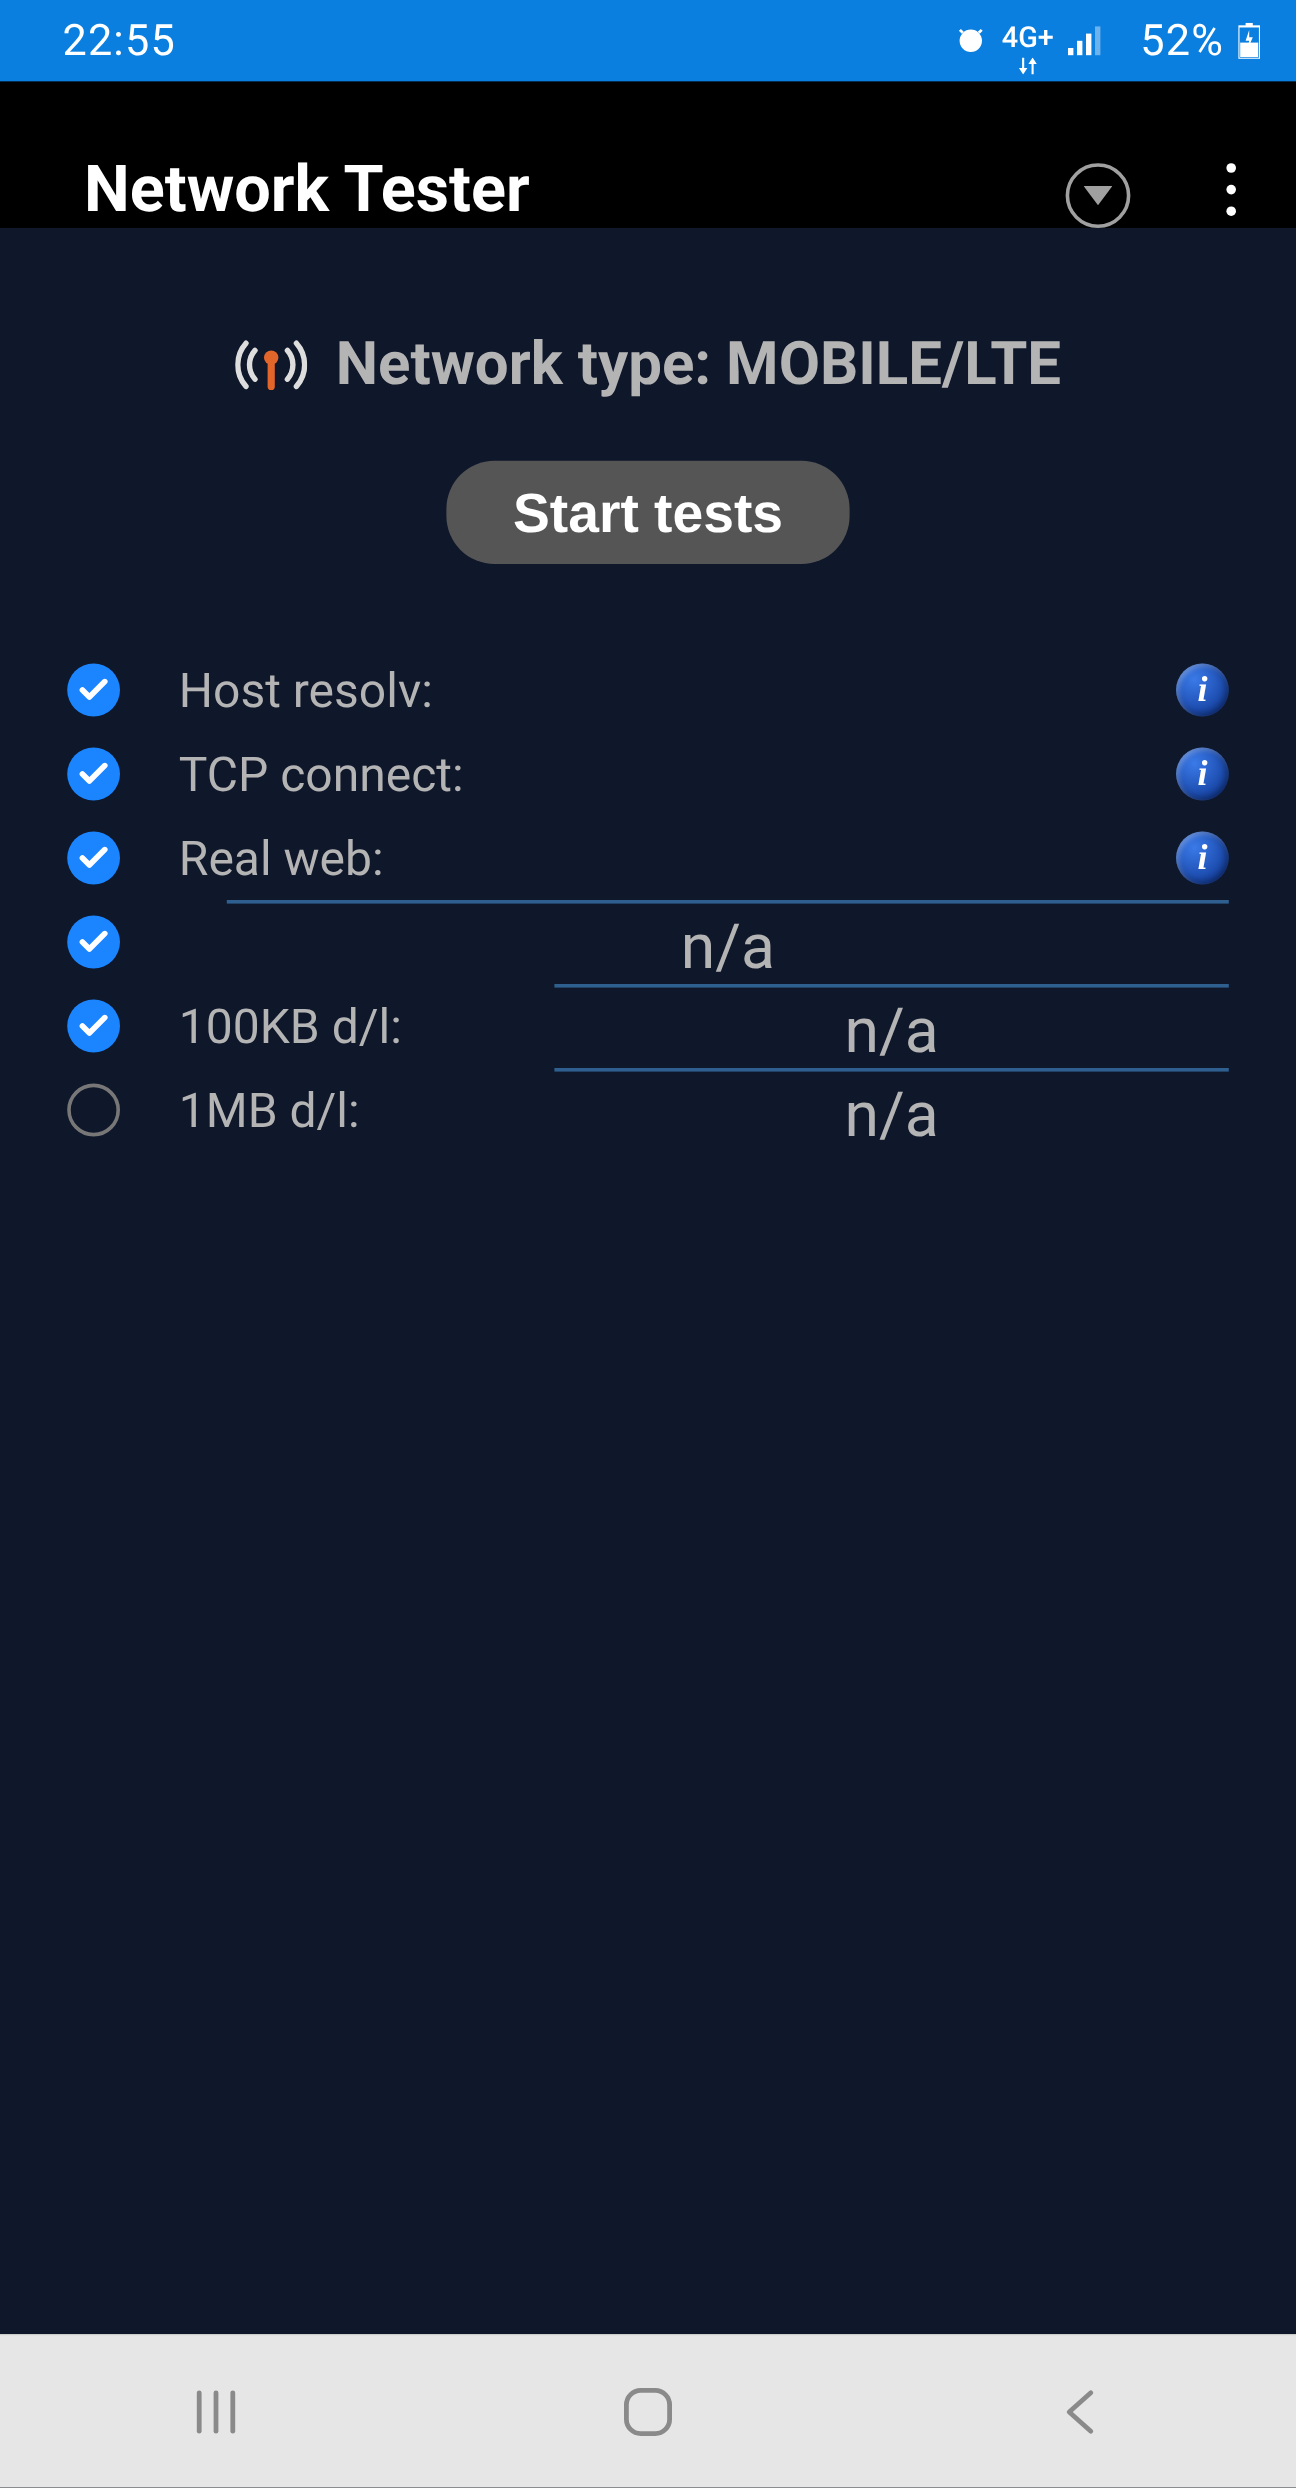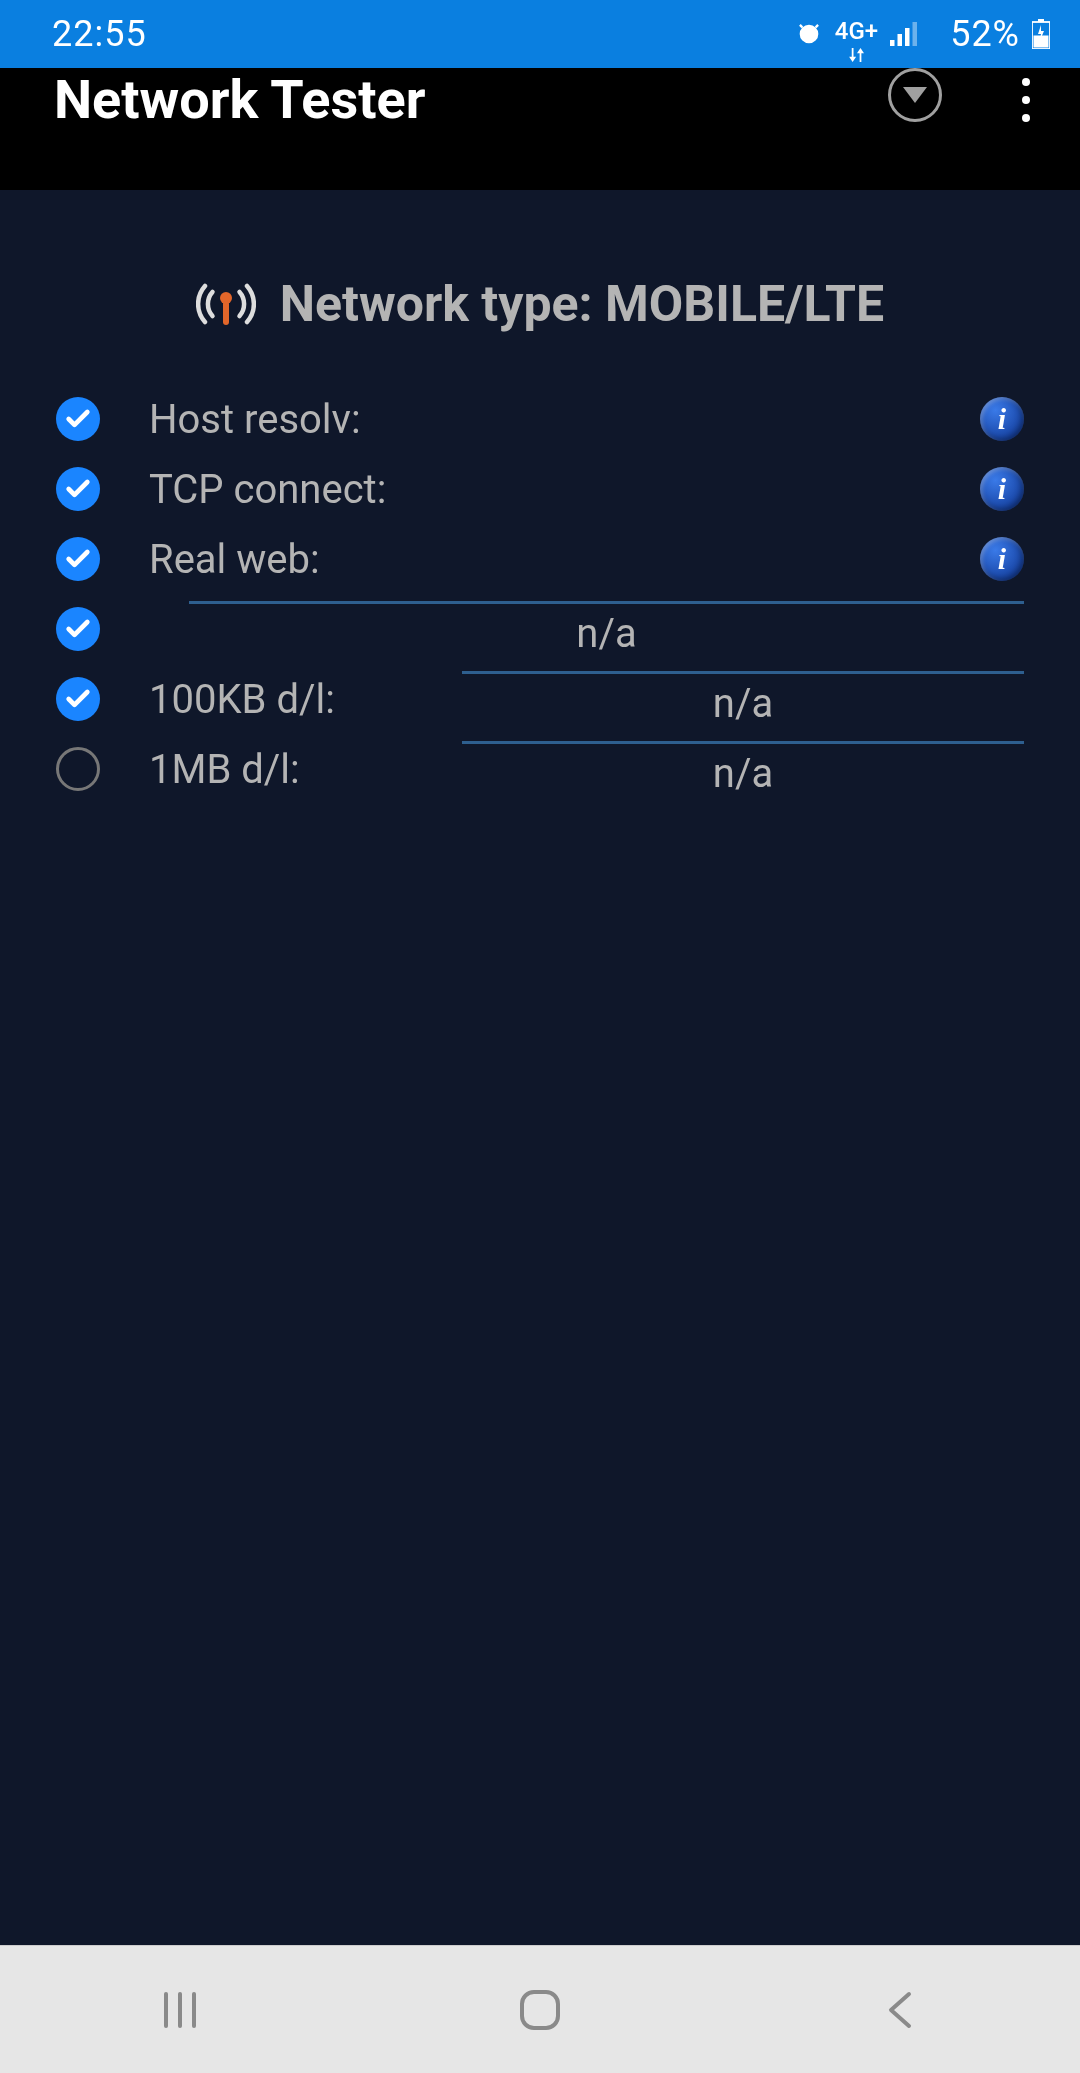--- a/index.html
+++ b/index.html
@@ -20,22 +20,22 @@
   .status-right { display: flex; align-items: center; gap: 12px; }
   .status-right .pct { font-size: 36px; letter-spacing: 1px; margin-left: 18px; }
   .status-small { font-size: 24px; line-height: 18px; font-weight: 500; text-align: center; }
   .status-icon { display: inline-flex; }
 
   
   .app-bar {
     height: 122px;
     background: #000;
     display: flex;
-    align-items: flex-start;
-    padding: 0 30px 0 54px;
+    align-items: flex-end;
+    padding: 0 30px 0 70px;
   }
   .app-title { color: #fff; font-size: 54px; font-weight: 700; flex: 1; }
   .dropdown-btn {
     width: 54px; height: 54px; border: 3px solid #a0a0a0; border-radius: 50%;
     display: flex; align-items: center; justify-content: center; margin-right: 70px;
   }
   .dropdown-btn svg { display: block; }
   .overflow { display: flex; flex-direction: column; gap: 10px; padding: 10px; margin-right: 10px;}
   .overflow .dot { width: 8px; height: 8px; background: #fff; border-radius: 50%; }
 
@@ -59,21 +59,21 @@
   .test-label { color: #b4b4b4; font-size: 40px; flex: 0 0 240px; white-space: nowrap;}
   .test-result-area { flex: 1; display:flex; align-items:center; justify-content:flex-end; }
   .info-badge {
     width: 44px; height: 44px; border-radius: 50%;
     background: radial-gradient(circle at 35% 30%, #3a7ae8, #0a2f8a);
     display:flex; align-items:center; justify-content:center;
     box-shadow: inset -2px -2px 6px rgba(0,0,0,.4), inset 2px 2px 4px rgba(255,255,255,.3);
   }
   .info-badge .i { color: #fff; font-family: Georgia, serif; font-weight: 700; font-size: 30px; font-style: italic;}
   .dl-result {
-    flex:1; margin-left:40px; text-align:center; color:#b4b4b4; font-size:40px;
+    flex:1; margin-left:40px; text-align:center; color:#b4b4b4; font-size:52px;
     border-top: 3px solid #2e5f8f; padding-top:6px;
   }
 
   
   .nav-bar {
     position: absolute; bottom: 0; left: 0; right: 0;
     height: 128px; background: #e6e6e6;
     display: flex; align-items: center; justify-content: space-around;
     border-top: 1px solid #ccc;
   }
@@ -138,20 +138,21 @@
         <path d="M11 12a12 12 0 0 0 0 16" stroke="#ddd" stroke-width="3" fill="none" stroke-linecap="round"></path>
         <path d="M34 8a18 18 0 0 1 0 24" stroke="#ddd" stroke-width="3" fill="none" stroke-linecap="round"></path>
         <path d="M29 12a12 12 0 0 1 0 16" stroke="#ddd" stroke-width="3" fill="none" stroke-linecap="round"></path>
         <circle cx="20" cy="16" r="4" fill="#e2662a"></circle>
         <rect x="18" y="18" width="4" height="16" rx="2" fill="#e2662a"></rect>
       </svg>
     </span>
     <span class="net-type-text">Network type: MOBILE/LTE</span>
   </div>
 
+  <button class="start-btn">Start tests</button>
 
   <div class="tests" id="tests-container">
       <div class="test-row">
         <div class="check on">
           <svg width="28" height="28" viewBox="0 0 24 24">
             <path d="M4 12l5 5L20 6" stroke="#fff" stroke-width="4" fill="none" stroke-linecap="round" stroke-linejoin="round"></path>
           </svg>
         </div>
         <div class="test-label">Host resolv:</div>
         <div class="test-result-area">

